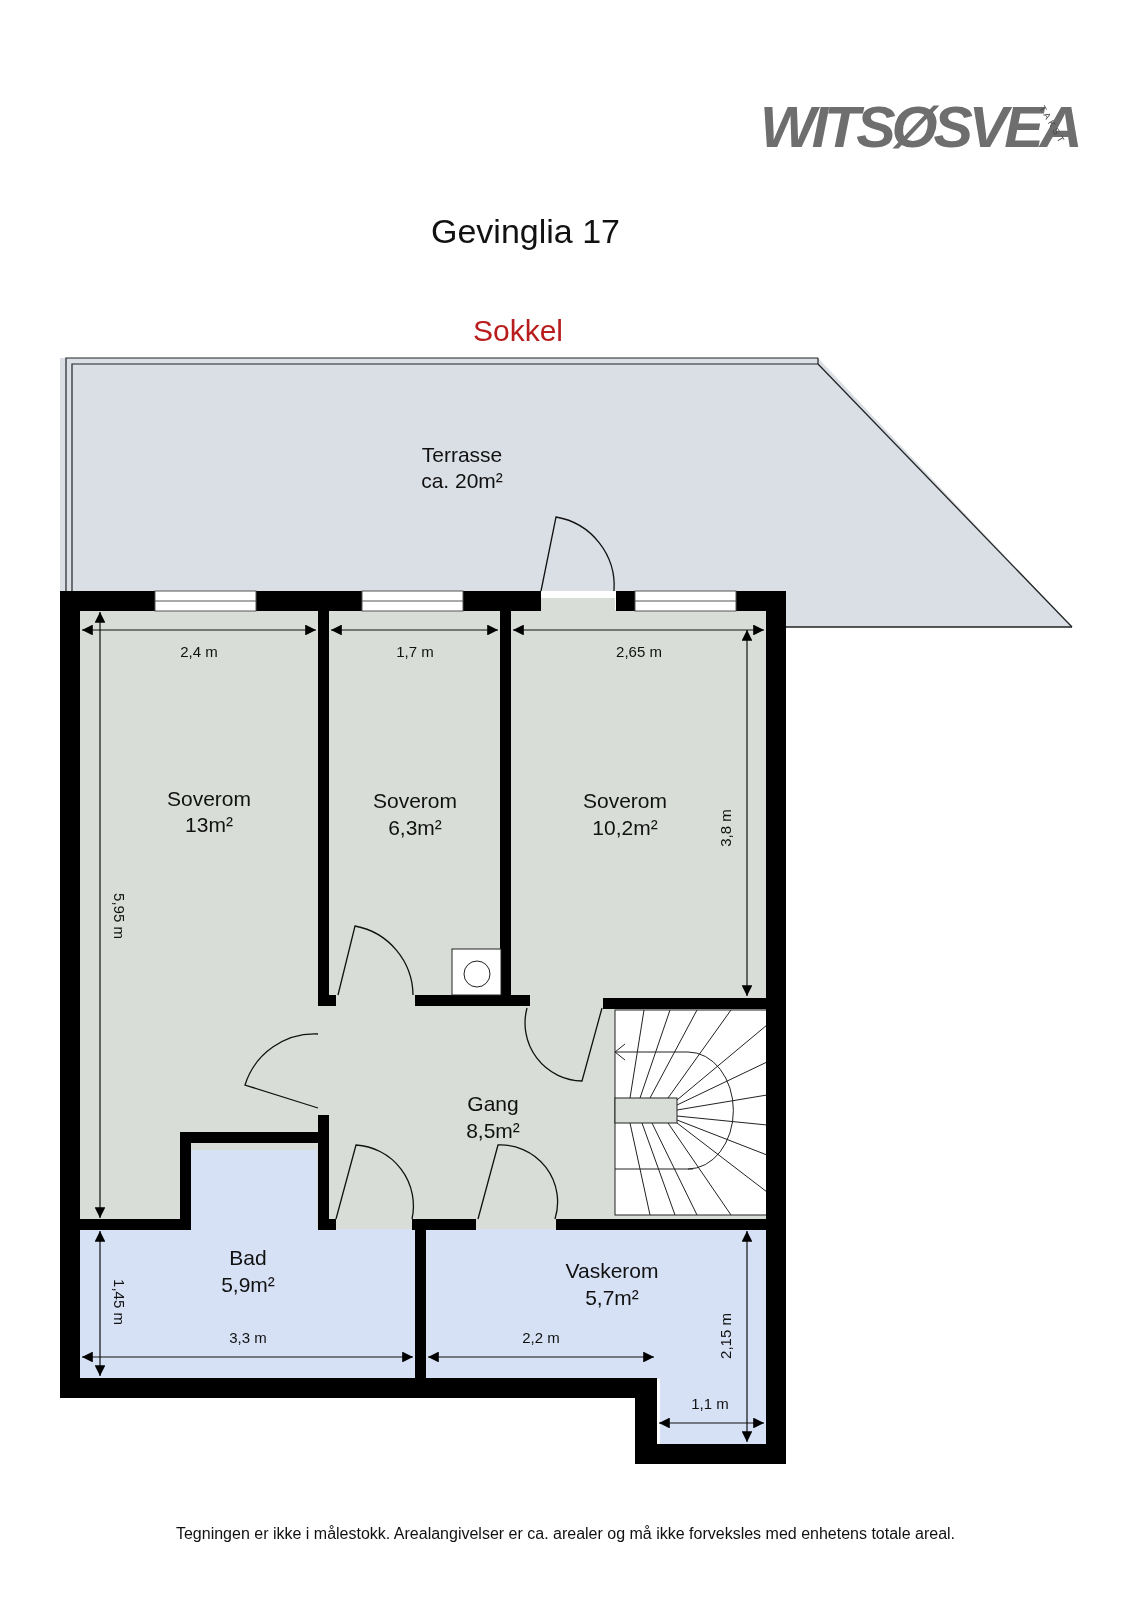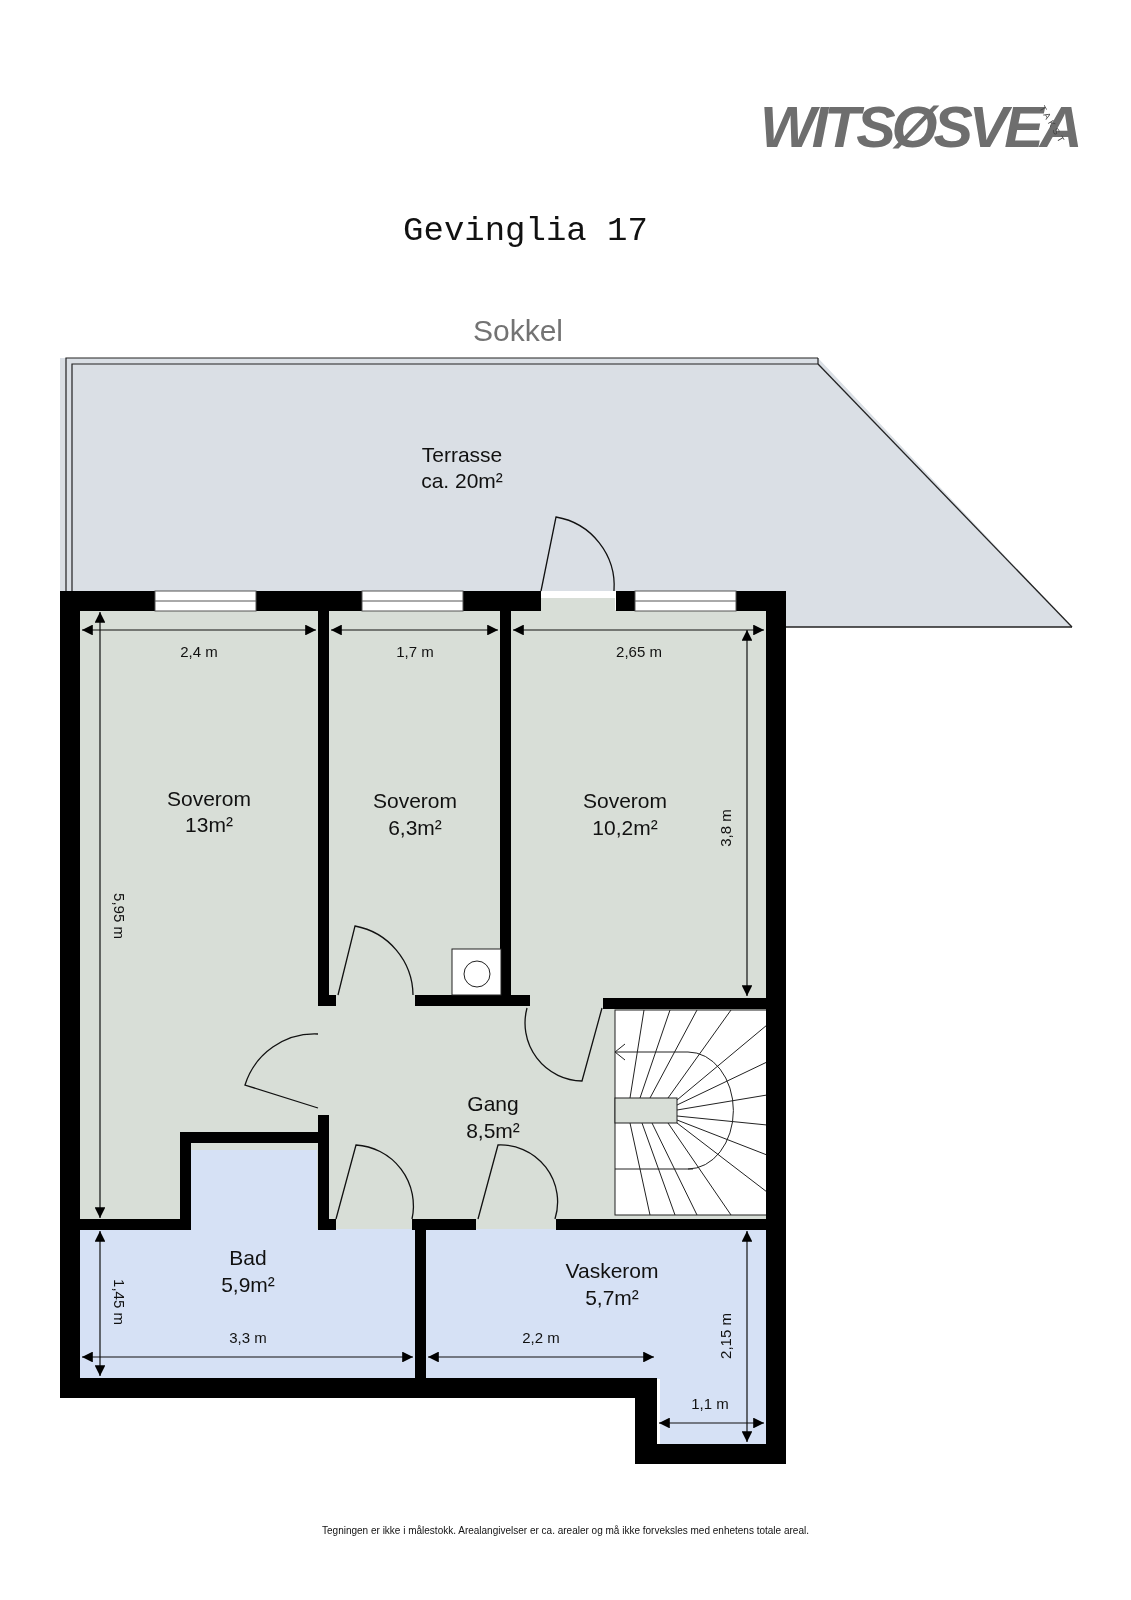--- a/index.html
+++ b/index.html
@@ -5,25 +5,25 @@
     html, body { margin: 0; padding: 0; background: #ffffff; }
     body { width: 1131px; height: 1600px; position: relative; overflow: hidden;
            font-family: "Liberation Sans", sans-serif; color: #111; }
     .logo { position: absolute; left: 760px; top: 94px; width: 320px; height: 70px; }
     .logo-text { position: absolute; left: 0; top: 0; font-family: "Liberation Sans", sans-serif;
                  font-weight: bold; font-size: 58px; letter-spacing: -4px; line-height: 66px;
                  color: #6e6e6e; transform: scaleX(1.02); transform-origin: left top; font-style: italic; }
     .logo-sub { position: absolute; left: 286px; top: 10px; font-size: 9px; letter-spacing: 3px;
                 color: #444; transform: rotate(60deg); transform-origin: left top; }
     .title { position: absolute; left: 0; width: 1051px; top: 212px; text-align: center;
-             font-size: 34px; color: #111; font-family: Liberation Mono, monospace; }
+             font-size: 34px; color: #111; }
     .floor-label { position: absolute; left: 0; width: 1036px; top: 314px; text-align: center;
-                   font-size: 30px; color: #737373; }
+                   font-size: 30px; color: #b91c1c; }
     .footer { position: absolute; left: 0; width: 1131px; top: 1525px; text-align: center;
-              font-size: 10px; color: #111; }
+              font-size: 16px; color: #111; }
     svg.plan { position: absolute; left: 0; top: 0; }
     .room-name { font-family: "Liberation Sans", sans-serif; font-size: 21px; fill: #111; }
     .dim { font-family: "Liberation Sans", sans-serif; font-size: 15px; fill: #111; }
   </style>
 </head>
 <body>
 
 <div class="logo">
   <div class="logo-text">WITSØSVEA</div>
   <div class="logo-sub">TAKST</div>

